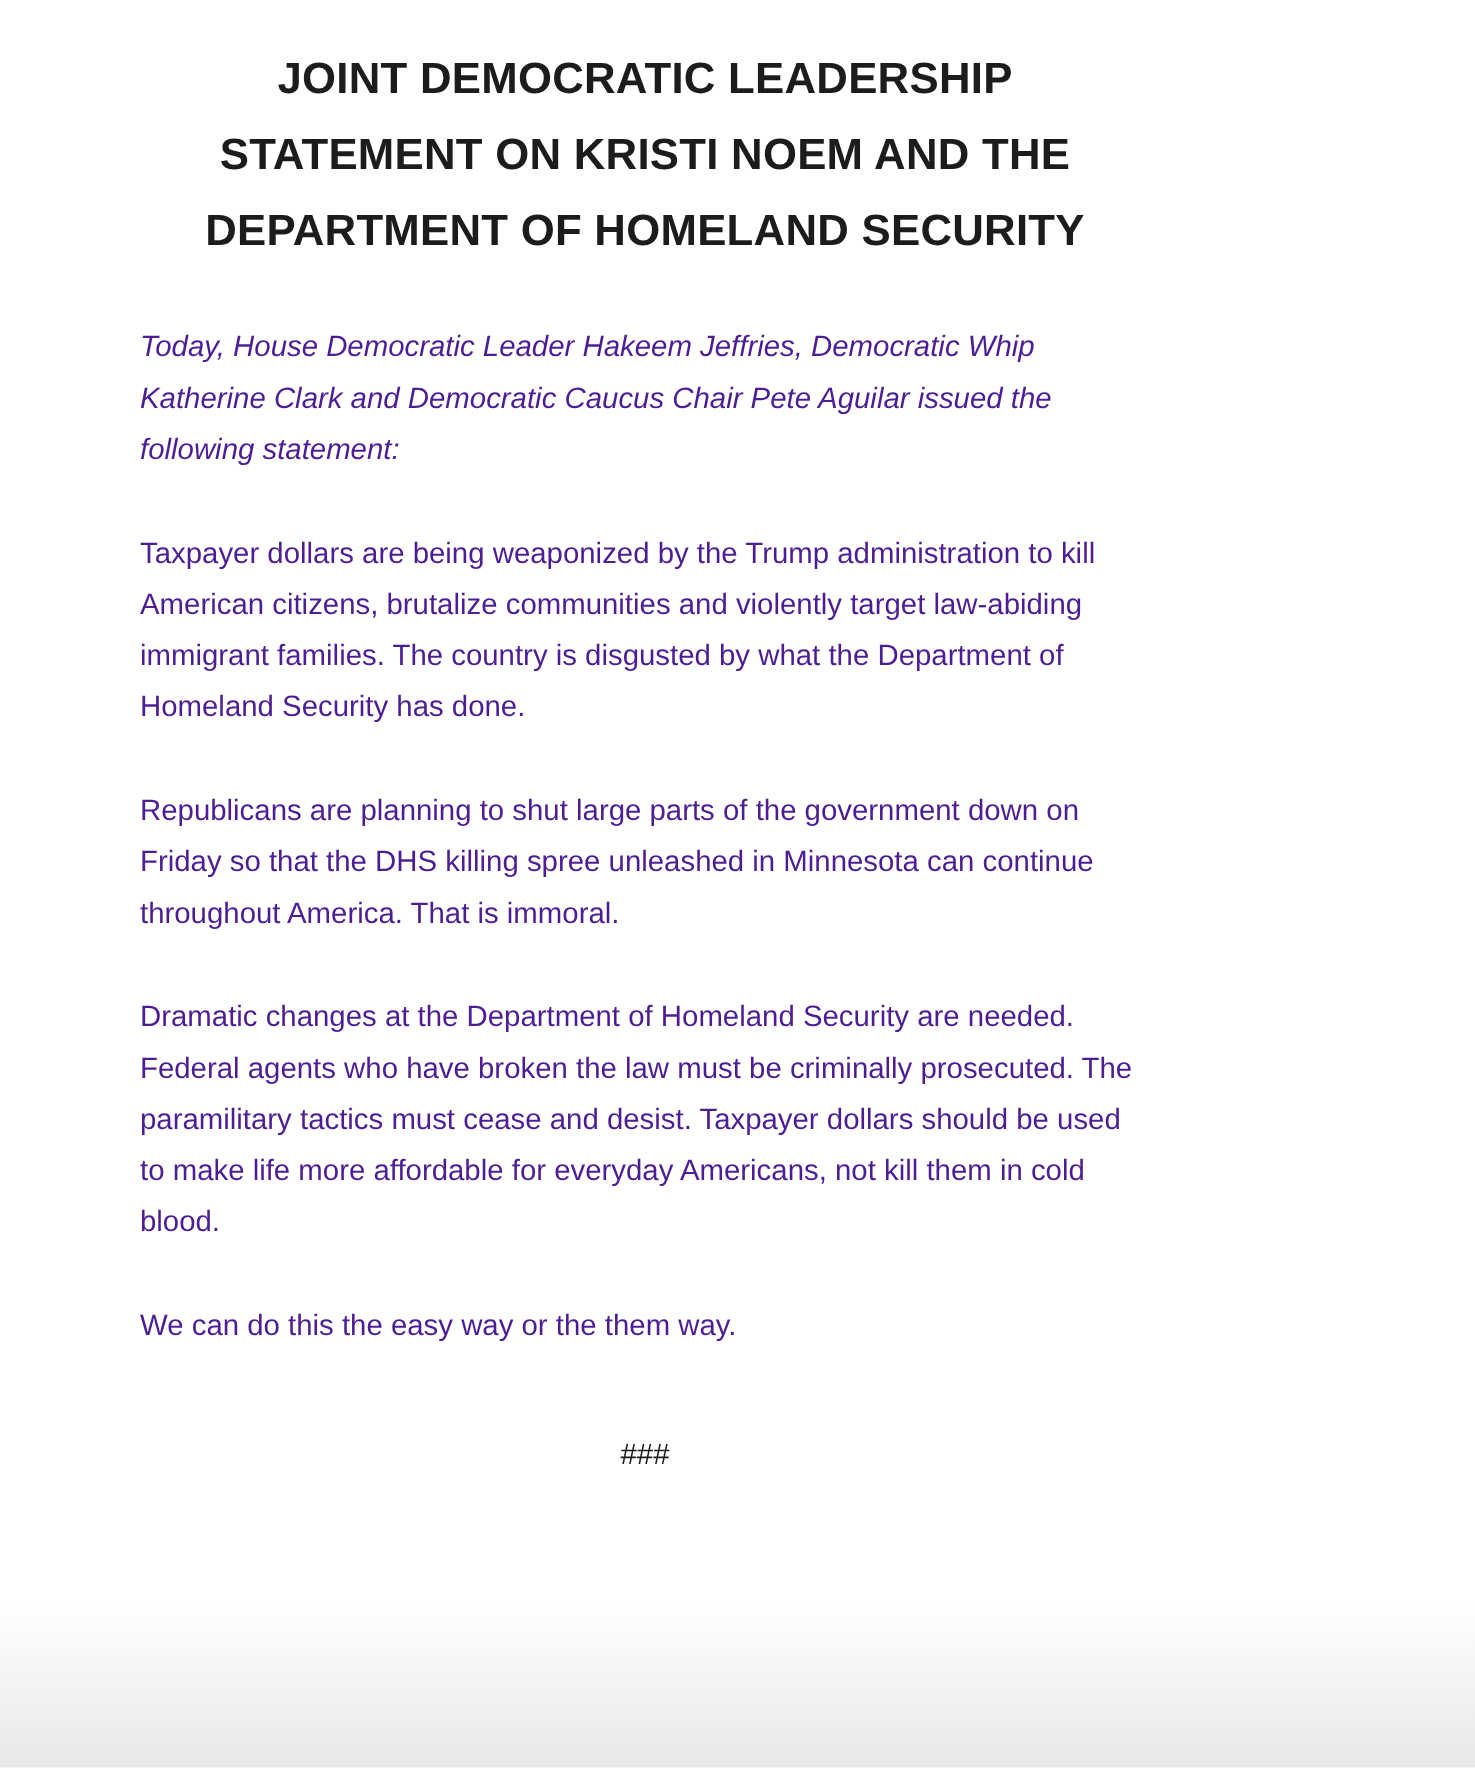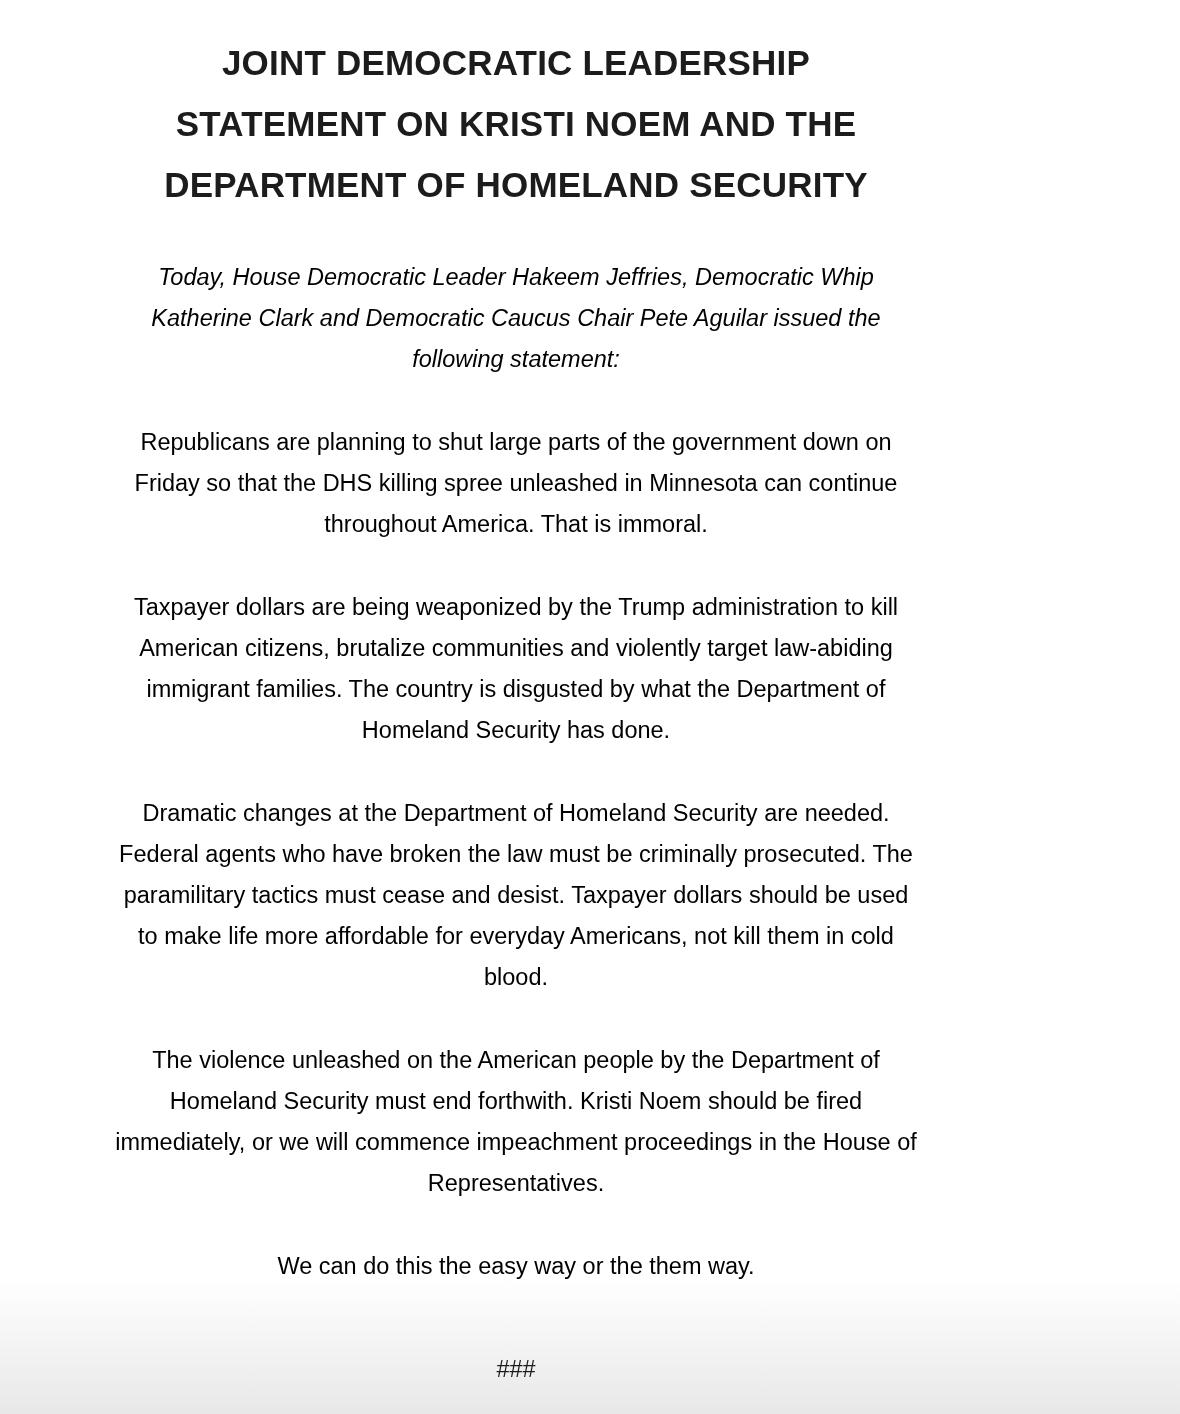--- a/index.html
+++ b/index.html
@@ -26,23 +26,22 @@
     line-height: 61px;
     text-align: center;
     color: #1c1c1c;
     white-space: pre-line;
     letter-spacing: 0.2px;
   }
   .para {
     margin: 0 0 42px 0;
     font-size: 23.5px;
     line-height: 41px;
-    color: #000000;
+    color: #4c1d95;
     white-space: pre-line;
-    text-align: center;
   }
   .para.italic {
     font-style: italic;
   }
   .end-marker {
     margin: 62px 0 0 0;
     font-size: 23.5px;
     line-height: 41px;
     color: #1d1d1d;
     text-align: center;
@@ -52,32 +51,28 @@
 <body>
 
 <div class="page">
   <h1 class="title">JOINT DEMOCRATIC LEADERSHIP
 STATEMENT ON KRISTI NOEM AND THE
 DEPARTMENT OF HOMELAND SECURITY</h1>
   <article>
       <p class="para italic">Today, House Democratic Leader Hakeem Jeffries, Democratic Whip
 Katherine Clark and Democratic Caucus Chair Pete Aguilar issued the
 following statement:</p>
-      <p class="para">Republicans are planning to shut large parts of the government down on
-Friday so that the DHS killing spree unleashed in Minnesota can continue
-throughout America. That is immoral.</p>
       <p class="para">Taxpayer dollars are being weaponized by the Trump administration to kill
 American citizens, brutalize communities and violently target law-abiding
 immigrant families. The country is disgusted by what the Department of
 Homeland Security has done.</p>
+      <p class="para">Republicans are planning to shut large parts of the government down on
+Friday so that the DHS killing spree unleashed in Minnesota can continue
+throughout America. That is immoral.</p>
       <p class="para">Dramatic changes at the Department of Homeland Security are needed.
 Federal agents who have broken the law must be criminally prosecuted. The
 paramilitary tactics must cease and desist. Taxpayer dollars should be used
 to make life more affordable for everyday Americans, not kill them in cold
 blood.</p>
-      <p class="para">The violence unleashed on the American people by the Department of
-Homeland Security must end forthwith. Kristi Noem should be fired
-immediately, or we will commence impeachment proceedings in the House of
-Representatives.</p>
       <p class="para">We can do this the easy way or the them way.</p>
     </article>
   <div class="end-marker">###</div>
 </div>
 
 </body></html>

